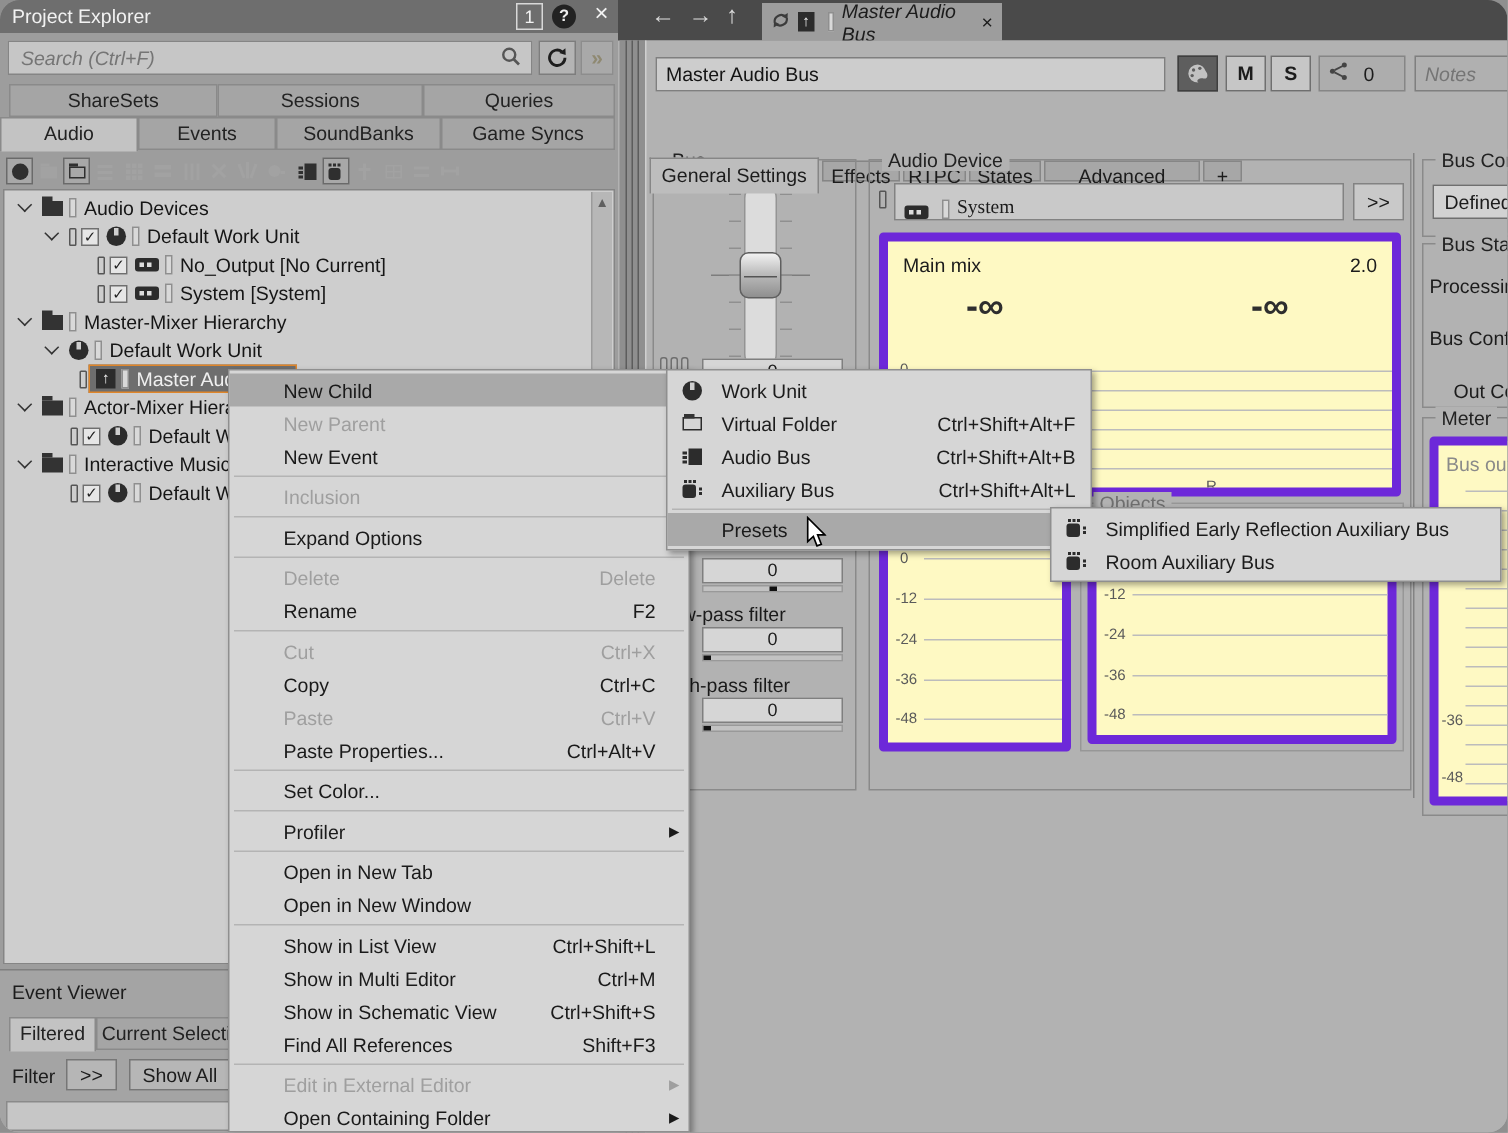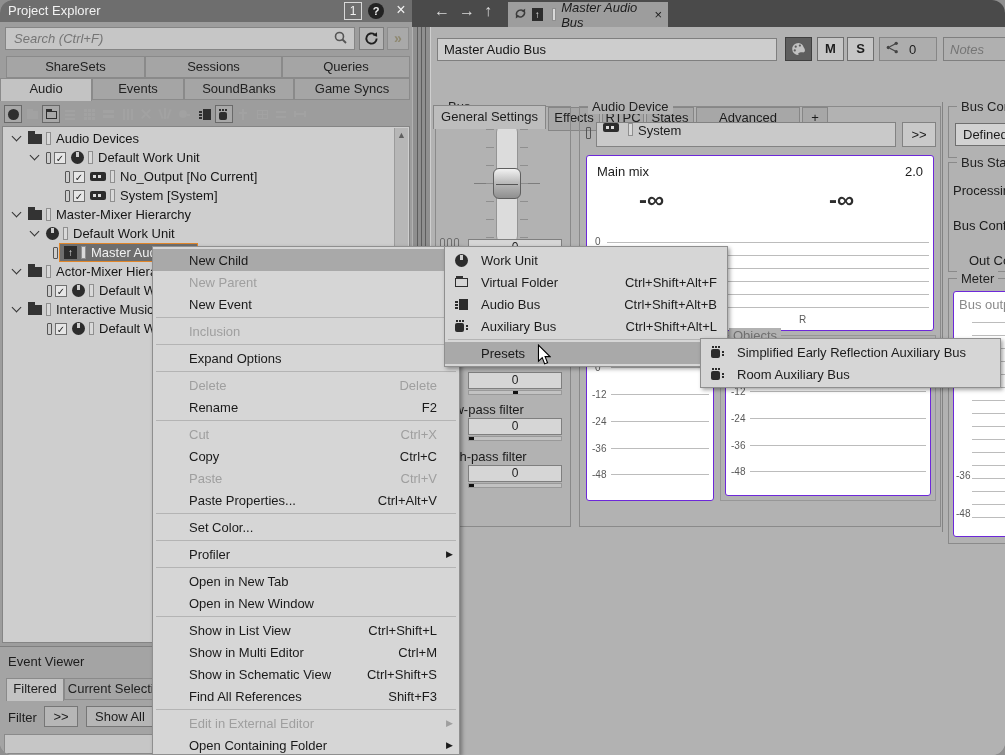--- a/index.html
+++ b/index.html
@@ -3,21 +3,21 @@
 <meta charset="utf-8">
 <style>
   * { margin:0; padding:0; box-sizing:border-box; }
   html,body { background:#8f8f8f; }
   #app {
     position:relative; width:1005px; height:755px; overflow:hidden;
     font-family:"Liberation Sans", sans-serif; font-size:13px; color:#1c1c1c;
     background:#b2b2b2; user-select:none;border-radius:13px;
   }
   .abs { position:absolute; }
-  .flex { display:flex; align-items:flex-start; }
+  .flex { display:flex; align-items:flex-end;font-family:Liberation Serif, serif; }
 
   
   .pe { left:0; top:0; width:412px; height:646px; background:#9d9d9d; }
   .pe-titlebar { left:0; top:0; width:412px; height:22px; background:#6e6e6e; color:#f2f2f2; }
   .pe-title { position:absolute; left:8px; top:3px; font-size:13px; }
   .win-num { position:absolute; left:344px; top:2px; width:18px; height:18px; border:1px solid #d8d8d8; color:#f2f2f2; text-align:center; line-height:16px; font-size:12px; }
   .help-btn { position:absolute; left:368px; top:3px; width:16px; height:16px; background:#222; color:#eee; border-radius:50%; text-align:center; line-height:16px; font-size:11px; font-weight:bold; }
   .close-btn { position:absolute; left:392px; top:1px; width:18px; height:18px; color:#f2f2f2; font-size:16px; text-align:center; line-height:18px; }
   .search-input { position:absolute; left:5px; top:27px; width:350px; height:23px; background:#c6c6c6; border:1px solid #858585; font-style:italic; color:#757575; font-size:13px; padding:0 24px 0 8px; font-family:"Liberation Sans",sans-serif; }
   .search-glass { position:absolute; left:334px; top:31px; }
@@ -59,25 +59,25 @@
 
   
   .topstrip { left:412px; top:0; width:593px; height:27px; background:#4a4a4a; }
   .navs { position:absolute; top:2px; color:#d9d9d9; font-size:16px; }
   .doctab { position:absolute; left:508px; top:2px; width:160px; height:25px; background:#9d9d9d; display:flex; align-items:center; padding:0 6px; gap:5px; }
   .splitter { left:413px; top:27px; width:17px; height:728px; background:#8f8f8f; }
   .splitter i { position:absolute; top:0; width:1px; height:728px; background:#5d5d5d; }
   .content { left:430px; top:27px; width:575px; height:728px; background:#b2b2b2; border-left:1px solid #cfcfcf; }
   .field { position:absolute; border:1px solid #7f7f7f; background:#cdcdcd; font-size:13px; padding:0 6px; font-family:"Liberation Sans",sans-serif; color:#141414; }
   .sqbtn { position:absolute; width:27px; height:24px; background:#c6c6c6; border:1px solid #6f6f6f; text-align:center; line-height:22px; font-weight:bold; font-size:13px; }
-  .etab { position:absolute; top:80px; height:24px; background:#a7a7a7; border:1px solid #868686; text-align:center; line-height:19px; font-size:13px; }
+  .etab { position:absolute; top:80px; height:14px; background:#a7a7a7; border:1px solid #868686; text-align:center; line-height:19px; font-size:13px; }
   .etab.sel { top:78px; height:24px; background:#bdbdbd; border-bottom:none; line-height:22px; z-index:2; }
   .gbox { position:absolute; border:1px solid #8a8a8a; }
   .glab { position:absolute; top:-8px; left:8px; background:#b2b2b2; padding:0 4px; font-size:13px; color:#222; white-space:nowrap; }
-  .panel { position:absolute; background:#ffffff; border:1px solid #6d28d9; border-radius:3px; overflow:hidden; }
+  .panel { position:absolute; background:#fef9c3; border:6px solid #6d28d9; border-radius:3px; overflow:hidden; }
   .scale-lab { position:absolute; font-size:10px; color:#5a5a5a; }
   .gridline { position:absolute; height:1px; background:#bcbcbc; }
   .vctrl-icons { position:absolute; width:24px; height:22px; display:flex; gap:2px; }
   .vctrl-icons i { width:5px; height:20px; border:1px solid #6f6f6f; border-radius:2px; background:#b8b8b8; }
   .valbox { position:absolute; width:94px; height:17px; background:#d6d6d6; border:1px solid #7f7f7f; text-align:center; line-height:15px; font-size:12px; }
   .valtrack { position:absolute; width:94px; height:5px; background:#c2c2c2; border:1px solid #999; }
   .valtrack i { position:absolute; top:0; width:5px; height:3px; background:#111; }
   .ctl-label { position:absolute; font-size:13px; color:#1a1a1a; }
 
   

